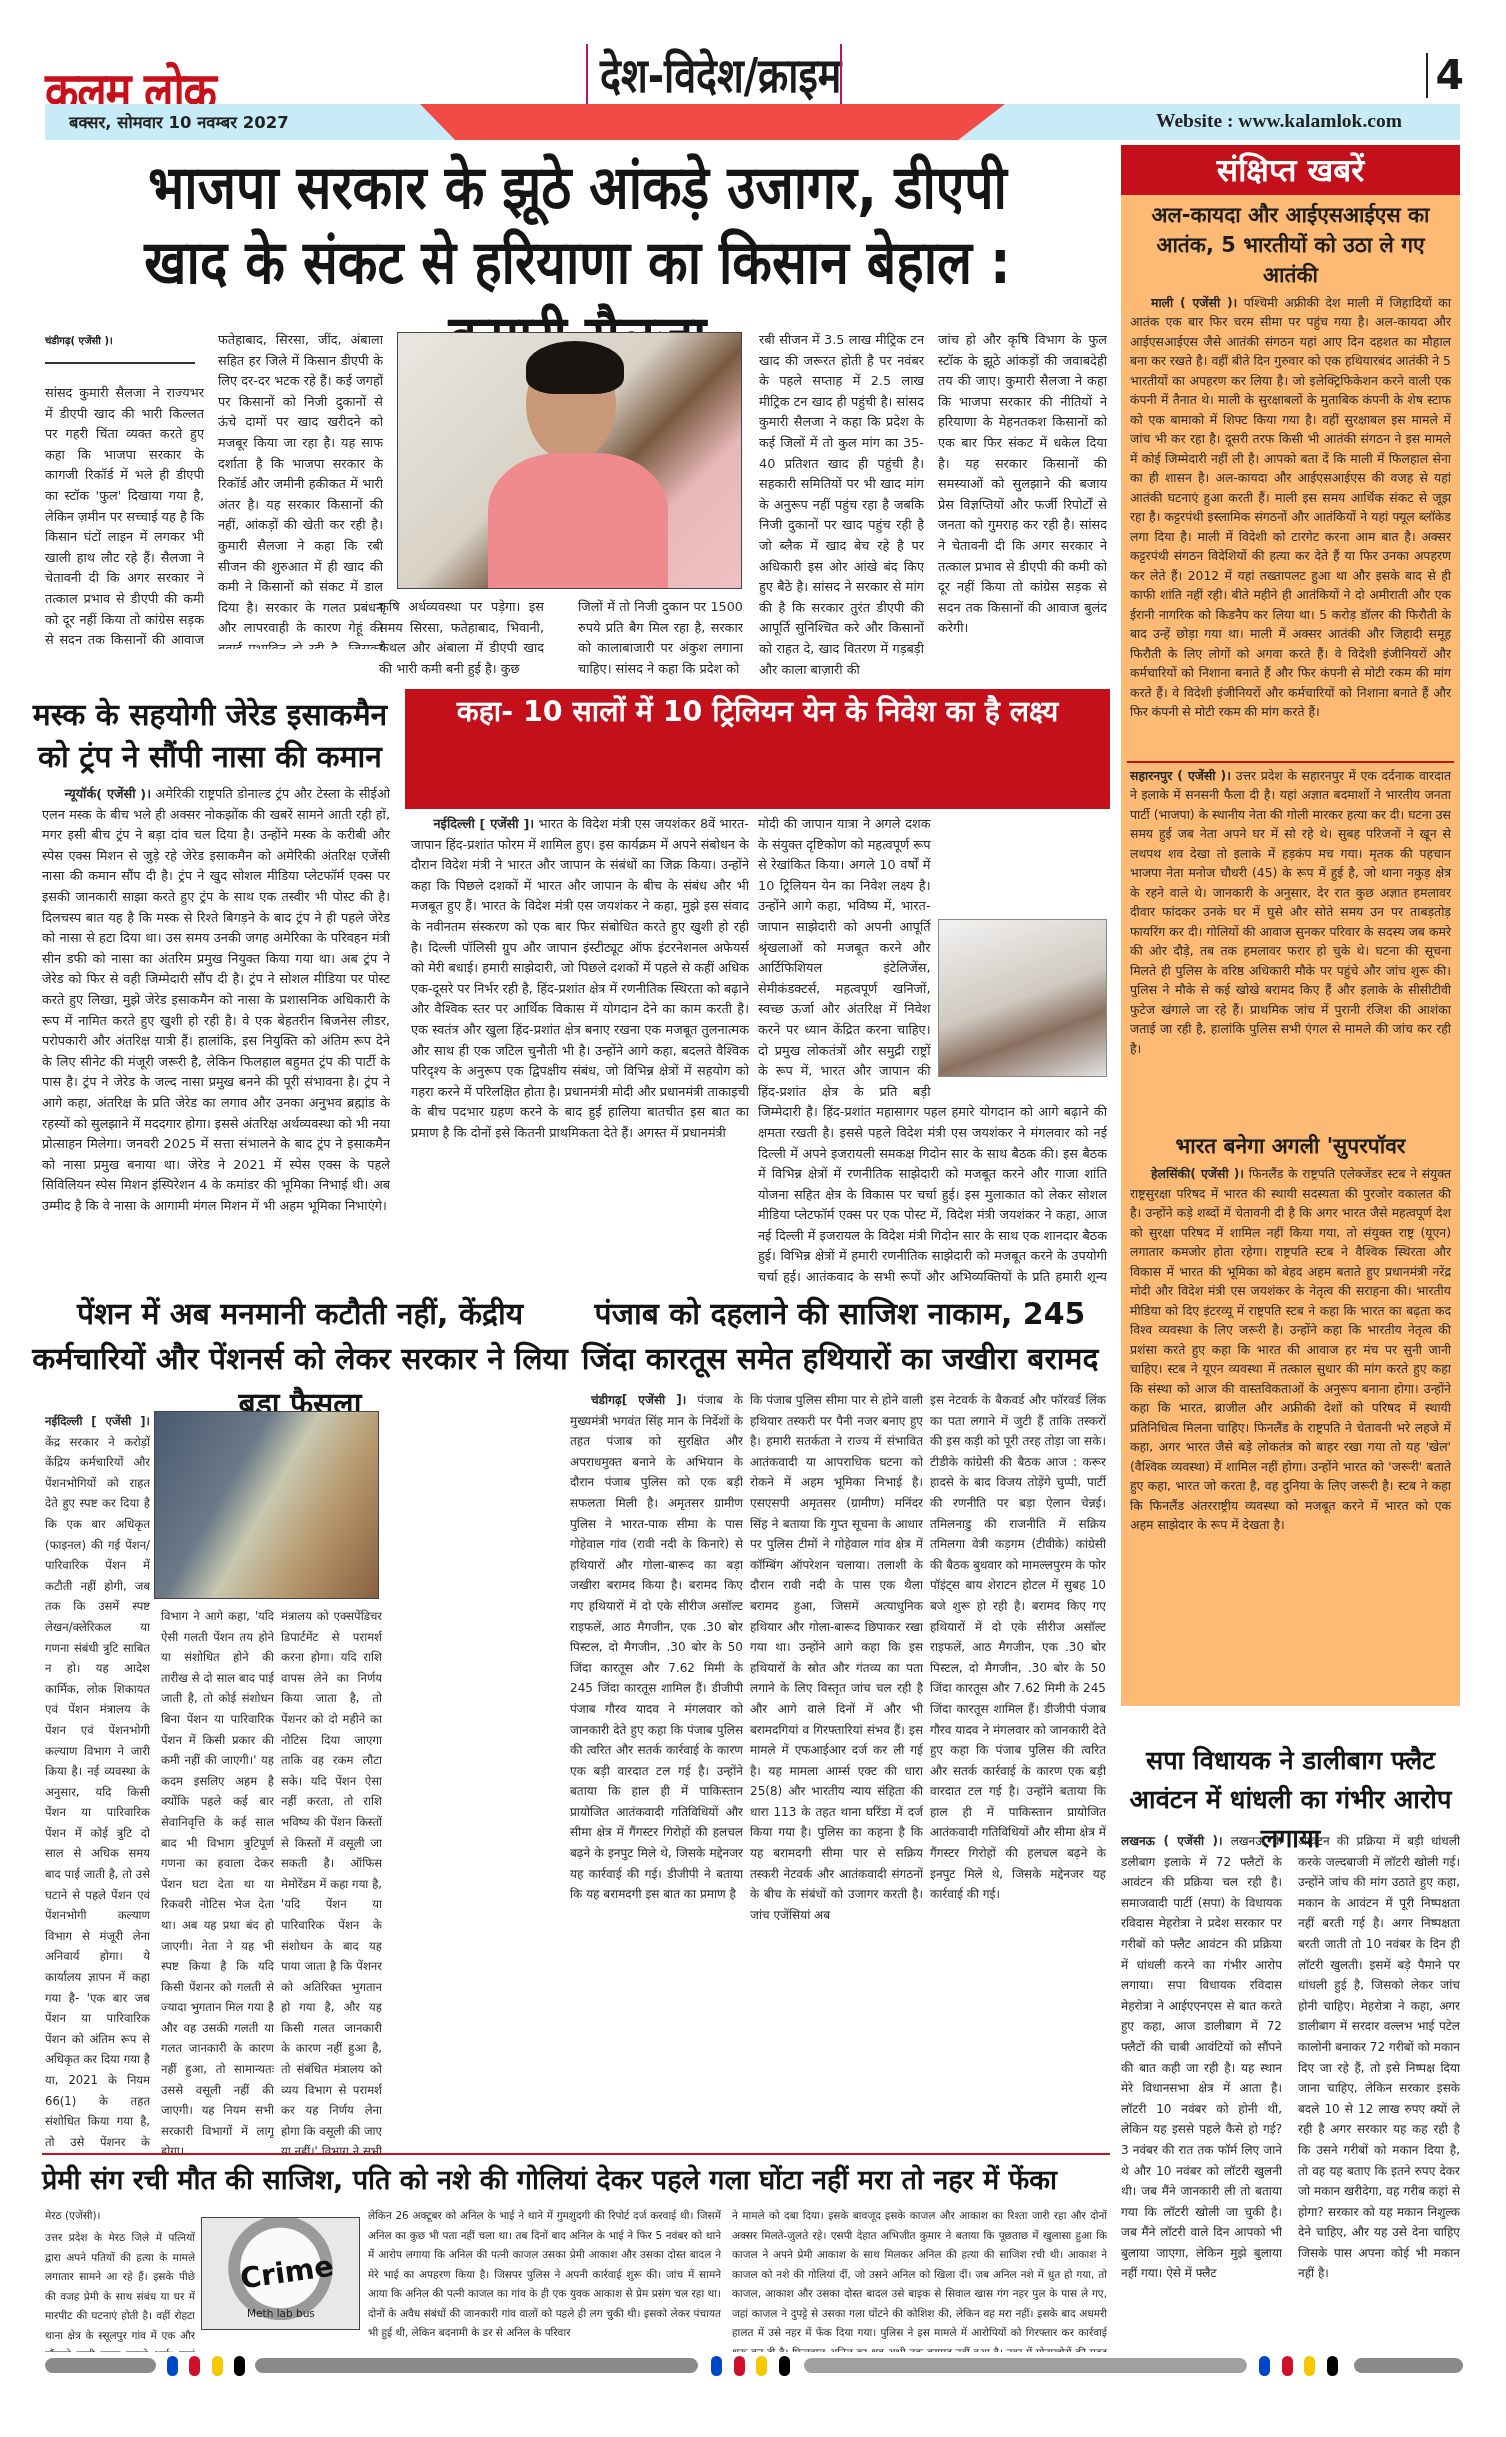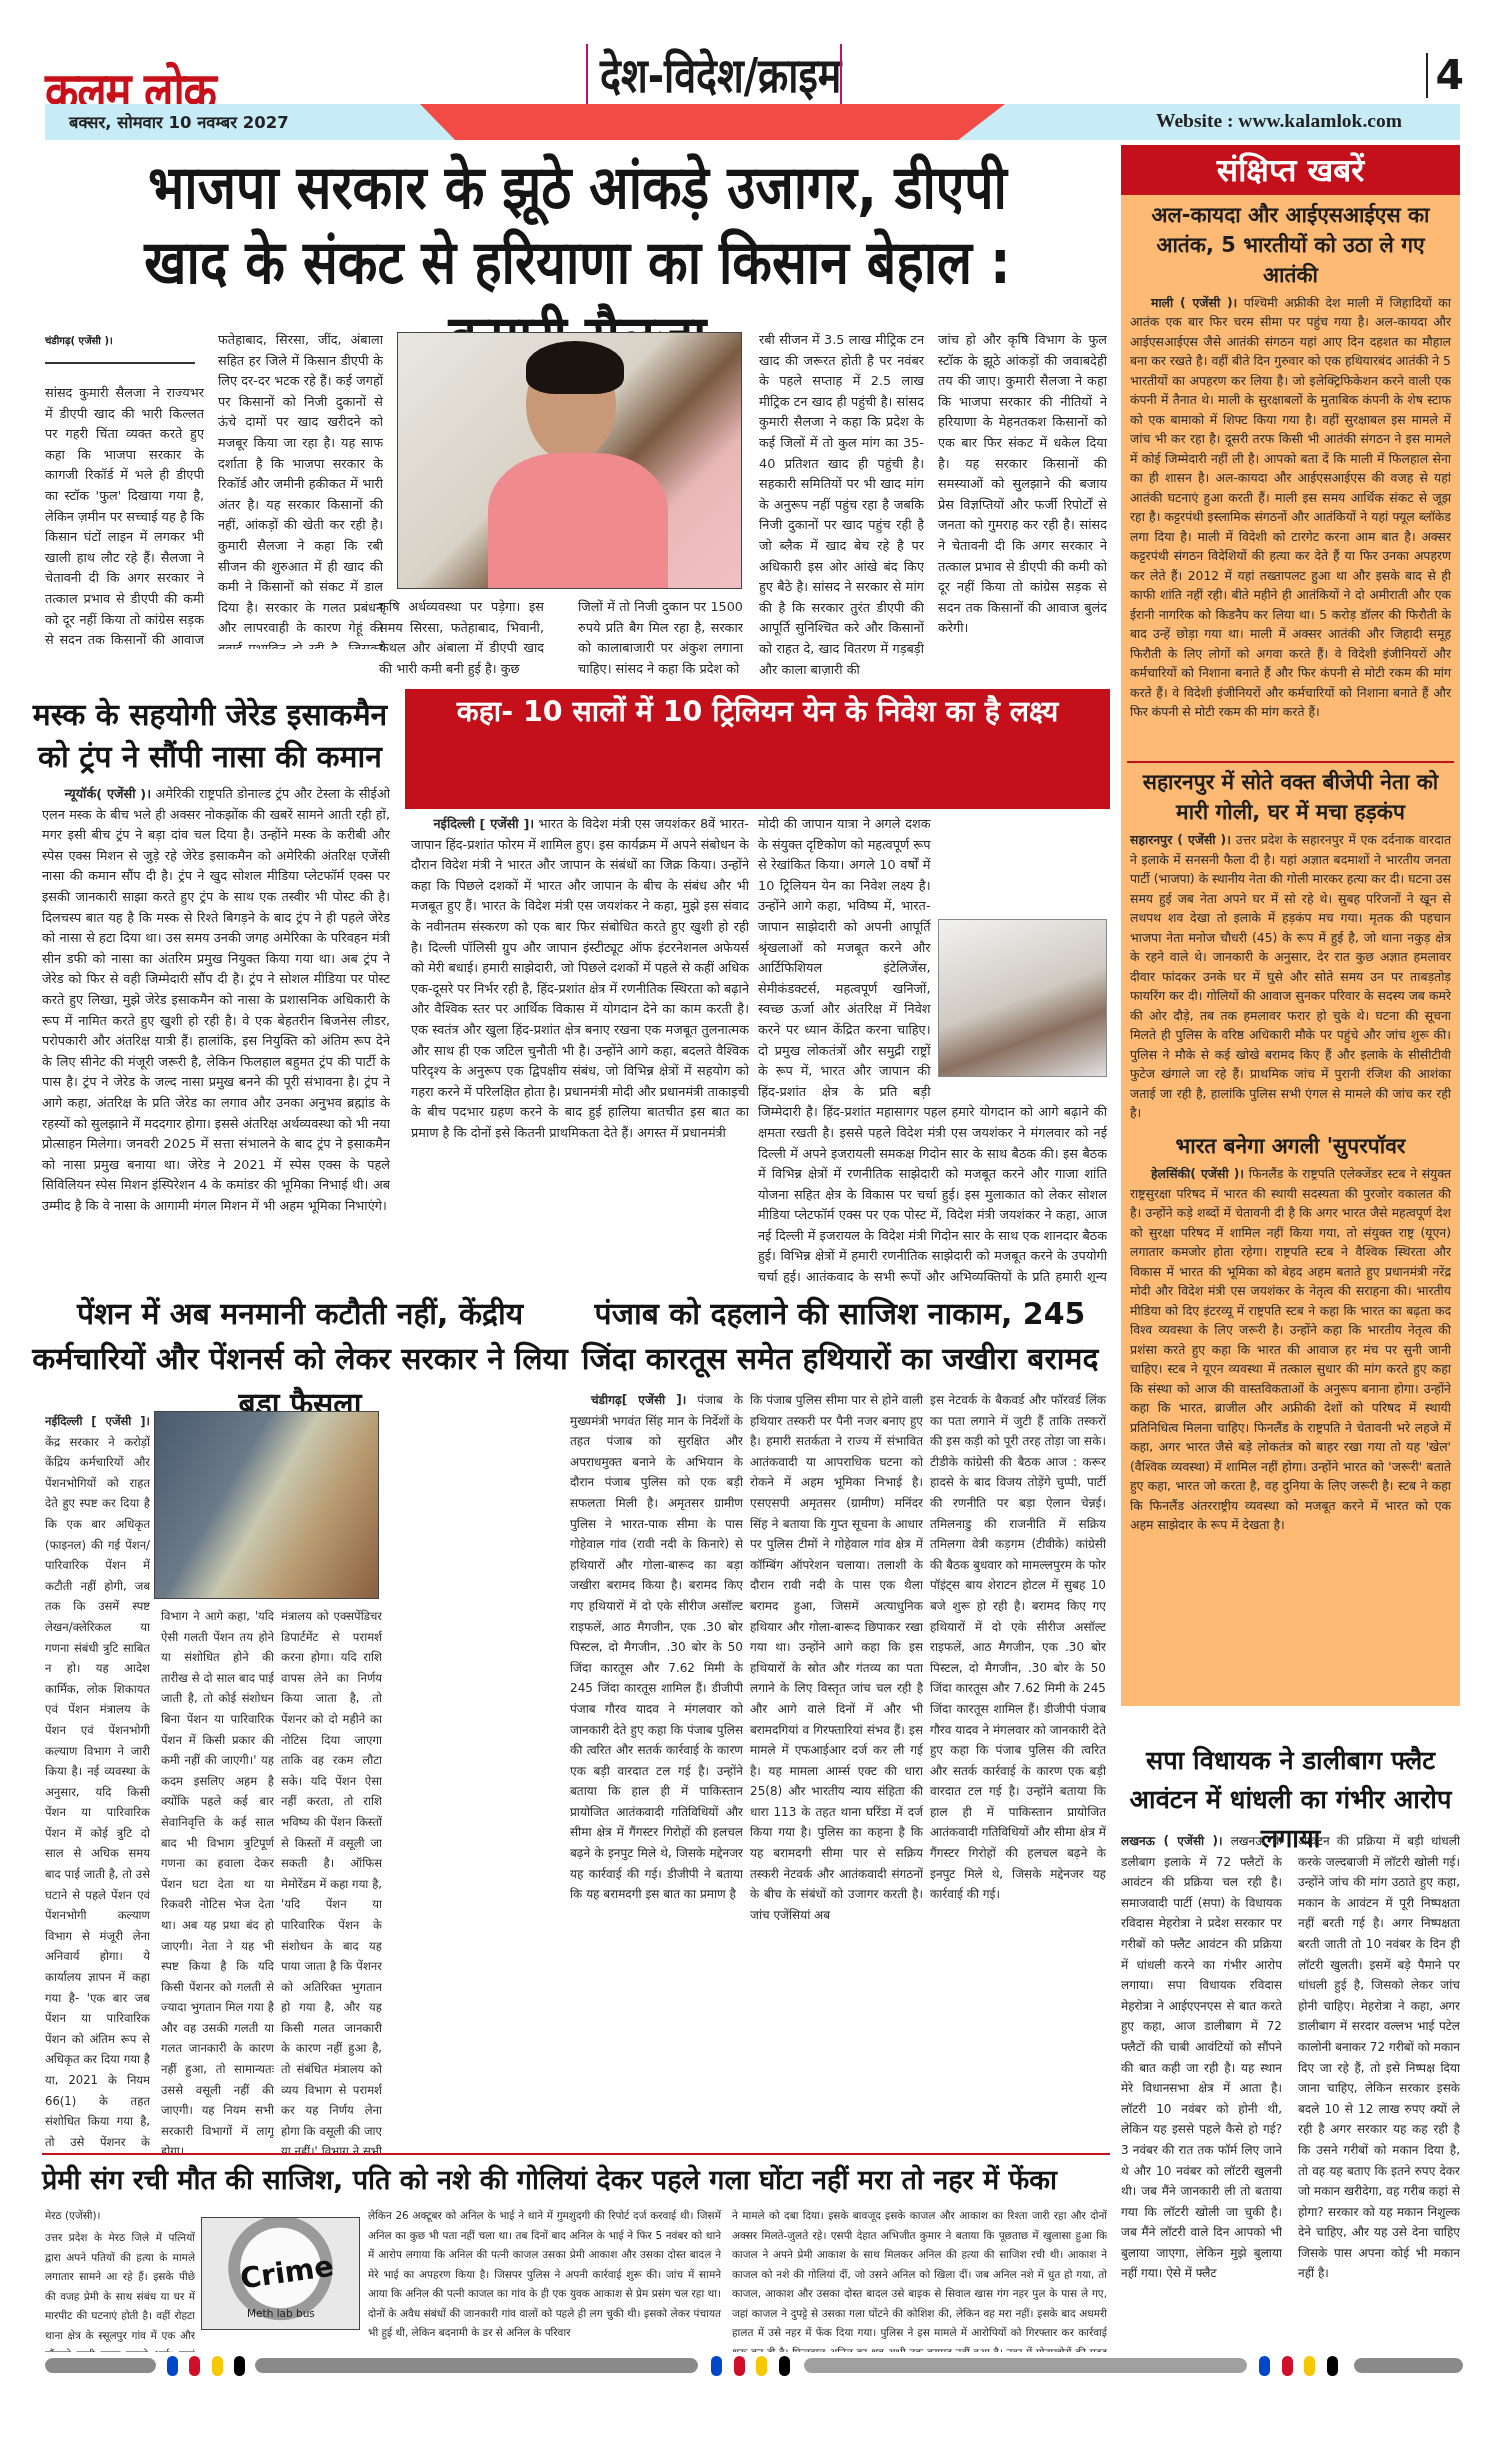--- a/index.html
+++ b/index.html
@@ -74,21 +74,20 @@
 </div>
 
 <div class="abs sidebar" style="height:1561px">
   <div class="side-hdr">संक्षिप्त खबरें</div>
   <div style="height:566px;overflow:hidden">
     <div class="side-h">अल-कायदा और आईएसआईएस का आतंक, 5 भारतीयों को उठा ले गए आतंकी</div>
     <div class="side-p" style="text-indent:21px"><b>माली ( एजेंसी )।</b> <span>पश्चिमी अफ्रीकी देश माली में जिहादियों का आतंक एक बार फिर चरम सीमा पर पहुंच गया है। अल-कायदा और आईएसआईएस जैसे आतंकी संगठन यहां आए दिन दहशत का मौहाल बना कर रखते है। वहीं बीते दिन गुरुवार को एक हथियारबंद आतंकी ने 5 भारतीयों का अपहरण कर लिया है। जो इलेक्ट्रिफिकेशन करने वाली एक कंपनी में तैनात थे। माली के सुरक्षाबलों के मुताबिक कंपनी के शेष स्टाफ को एक बामाको में शिफ्ट किया गया है। वहीं सुरक्षाबल इस मामले में जांच भी कर रहा है। दूसरी तरफ किसी भी आतंकी संगठन ने इस मामले में कोई जिम्मेदारी नहीं ली है। आपको बता दें कि माली में फिलहाल सेना का ही शासन है। अल-कायदा और आईएसआईएस की वजह से यहां आतंकी घटनाएं हुआ करती हैं। माली इस समय आर्थिक संकट से जूझ रहा है। कट्टरपंथी इस्लामिक संगठनों और आतंकियों ने यहां फ्यूल ब्लॉकेड लगा दिया है। माली में विदेशी को टारगेट करना आम बात है। अक्सर कट्टरपंथी संगठन विदेशियों की हत्या कर देते हैं या फिर उनका अपहरण कर लेते हैं। 2012 में यहां तख्तापलट हुआ था और इसके बाद से ही काफी शांति नहीं रही। बीते महीने ही आतंकियों ने दो अमीराती और एक ईरानी नागरिक को किडनैप कर लिया था। 5 करोड़ डॉलर की फिरौती के बाद उन्हें छोड़ा गया था। माली में अक्सर आतंकी और जिहादी समूह फिरौती के लिए लोगों को अगवा करते हैं। वे विदेशी इंजीनियरों और कर्मचारियों को निशाना बनाते हैं और फिर कंपनी से मोटी रकम की मांग करते हैं। वे विदेशी इंजीनियरों और कर्मचारियों को निशाना बनाते हैं और फिर कंपनी से मोटी रकम की मांग करते हैं।</span></div>
   </div>
   <div style="height:1.5px;background:#c3101b;margin:0 6px"></div>
   <div style="height:364px;overflow:hidden">
-    <div class="side-h">सहारनपुर में सोते वक्त बीजेपी नेता को मारी गोली, घर में मचा हड़कंप</div>
     <div class="side-p"><b>सहारनपुर ( एजेंसी )।</b> <span>उत्तर प्रदेश के सहारनपुर में एक दर्दनाक वारदात ने इलाके में सनसनी फैला दी है। यहां अज्ञात बदमाशों ने भारतीय जनता पार्टी (भाजपा) के स्थानीय नेता की गोली मारकर हत्या कर दी। घटना उस समय हुई जब नेता अपने घर में सो रहे थे। सुबह परिजनों ने खून से लथपथ शव देखा तो इलाके में हड़कंप मच गया। मृतक की पहचान भाजपा नेता मनोज चौधरी (45) के रूप में हुई है, जो थाना नकुड़ क्षेत्र के रहने वाले थे। जानकारी के अनुसार, देर रात कुछ अज्ञात हमलावर दीवार फांदकर उनके घर में घुसे और सोते समय उन पर ताबड़तोड़ फायरिंग कर दी। गोलियों की आवाज सुनकर परिवार के सदस्य जब कमरे की ओर दौड़े, तब तक हमलावर फरार हो चुके थे। घटना की सूचना मिलते ही पुलिस के वरिष्ठ अधिकारी मौके पर पहुंचे और जांच शुरू की। पुलिस ने मौके से कई खोखे बरामद किए हैं और इलाके के सीसीटीवी फुटेज खंगाले जा रहे हैं। प्राथमिक जांच में पुरानी रंजिश की आशंका जताई जा रही है, हालांकि पुलिस सभी एंगल से मामले की जांच कर रही है।</span></div>
   </div>
   <div style="height:615px;overflow:hidden">
     <div class="side-h">भारत बनेगा अगली 'सुपरपॉवर</div>
     <div class="side-p" style="text-indent:21px"><b>हेलसिंकी( एजेंसी )।</b> <span>फिनलैंड के राष्ट्रपति एलेक्जेंडर स्टब ने संयुक्त राष्ट्रसुरक्षा परिषद में भारत की स्थायी सदस्यता की पुरजोर वकालत की है। उन्होंने कड़े शब्दों में चेतावनी दी है कि अगर भारत जैसे महत्वपूर्ण देश को सुरक्षा परिषद में शामिल नहीं किया गया, तो संयुक्त राष्ट्र (यूएन) लगातार कमजोर होता रहेगा। राष्ट्रपति स्टब ने वैश्विक स्थिरता और विकास में भारत की भूमिका को बेहद अहम बताते हुए प्रधानमंत्री नरेंद्र मोदी और विदेश मंत्री एस जयशंकर के नेतृत्व की सराहना की। भारतीय मीडिया को दिए इंटरव्यू में राष्ट्रपति स्टब ने कहा कि भारत का बढ़ता कद विश्व व्यवस्था के लिए जरूरी है। उन्होंने कहा कि भारतीय नेतृत्व की प्रशंसा करते हुए कहा कि भारत की आवाज हर मंच पर सुनी जानी चाहिए। स्टब ने यूएन व्यवस्था में तत्काल सुधार की मांग करते हुए कहा कि संस्था को आज की वास्तविकताओं के अनुरूप बनाना होगा। उन्होंने कहा कि भारत, ब्राजील और अफ्रीकी देशों को परिषद में स्थायी प्रतिनिधित्व मिलना चाहिए। फिनलैंड के राष्ट्रपति ने चेतावनी भरे लहजे में कहा, अगर भारत जैसे बड़े लोकतंत्र को बाहर रखा गया तो यह 'खेल' (वैश्विक व्यवस्था) में शामिल नहीं होगा। उन्होंने भारत को 'जरूरी' बताते हुए कहा, भारत जो करता है, वह दुनिया के लिए जरूरी है। स्टब ने कहा कि फिनलैंड अंतरराष्ट्रीय व्यवस्था को मजबूत करने में भारत को एक अहम साझेदार के रूप में देखता है।</span></div>
   </div>
 </div>
 
 <div class="abs head2" style="left:30px;top:1291px;width:540px;font-size:30px;line-height:45px">पेंशन में अब मनमानी कटौती नहीं, केंद्रीय कर्मचारियों और पेंशनर्स को लेकर सरकार ने लिया बड़ा फैसला</div>
 <div class="abs col" style="left:45px;top:1411px;width:105px;height:743px;font-size:11.6px;line-height:20.6px"><b>नईदिल्ली [ एजेंसी ]।</b> <span>केंद्र सरकार ने करोड़ों केंद्रिय कर्मचारियों और पेंशनभोगियों को राहत देते हुए स्पष्ट कर दिया है कि एक बार अधिकृत (फाइनल) की गई पेंशन/पारिवारिक पेंशन में कटौती नहीं होगी, जब तक कि उसमें स्पष्ट लेखन/क्लेरिकल या गणना संबंधी त्रुटि साबित न हो। यह आदेश कार्मिक, लोक शिकायत एवं पेंशन मंत्रालय के पेंशन एवं पेंशनभोगी कल्याण विभाग ने जारी किया है। नई व्यवस्था के अनुसार, यदि किसी पेंशन या पारिवारिक पेंशन में कोई त्रुटि दो साल से अधिक समय बाद पाई जाती है, तो उसे घटाने से पहले पेंशन एवं पेंशनभोगी कल्याण विभाग से मंजूरी लेना अनिवार्य होगा। ये कार्यालय ज्ञापन में कहा गया है- 'एक बार जब पेंशन या पारिवारिक पेंशन को अंतिम रूप से अधिकृत कर दिया गया है या, 2021 के नियम 66(1) के तहत संशोधित किया गया है, तो उसे पेंशनर के नुकसान में तब तक संशोधित नहीं किया जा सकता, जब तक कि कोई क्लेरिकल गलती न पाई जाए।</span></div>

